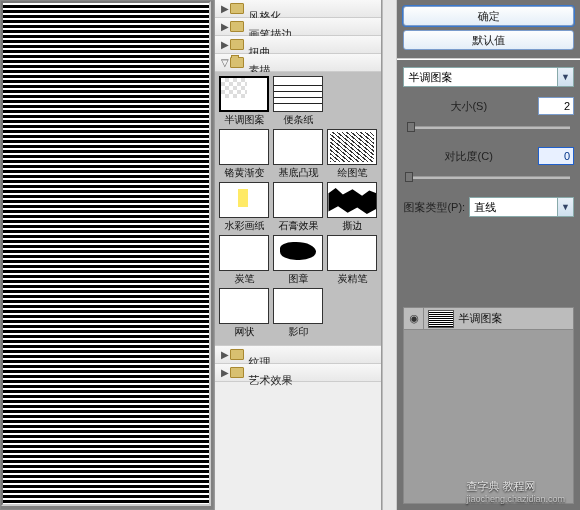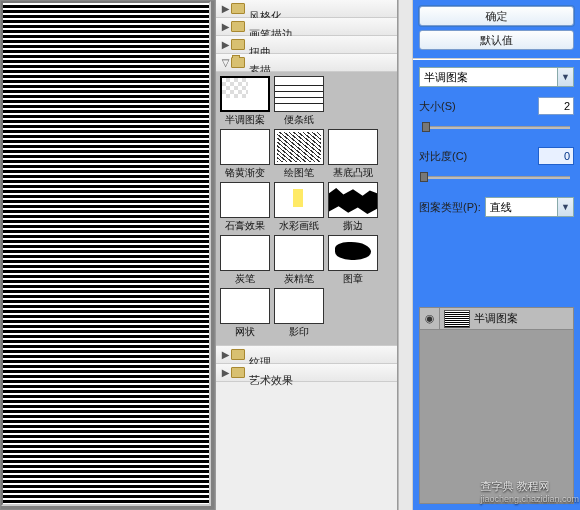--- a/index.html
+++ b/index.html
@@ -39,45 +39,45 @@
 .t-water::after{content:"";position:absolute;left:18px;top:6px;width:10px;height:18px;background:#ffea66;box-shadow:0 6px 0 #fff;}
 .t-torn { background:#fff; position:relative;}
 .t-torn::after{content:"";position:absolute;left:0;right:0;top:5px;height:26px;background:#000;clip-path:polygon(0 20%,15% 0,30% 25%,50% 5%,70% 30%,85% 10%,100% 20%,100% 80%,80% 100%,60% 75%,40% 95%,20% 70%,0 90%);}
 .t-char { background: radial-gradient(ellipse at 60% 55%, #000 8%, #555 25%, #ddd 55%, #fff 80%); }
 .t-smudge { background: radial-gradient(ellipse at 55% 55%, #222 10%, #aaa 40%, #fff 75%); }
 .t-stamp { background:#fff;position:relative;}
 .t-stamp::after{content:"";position:absolute;left:6px;right:6px;top:6px;height:18px;background:#000;border-radius:40% 60% 50% 50%;}
 .t-retic { background: repeating-linear-gradient(45deg,#000 0,#000 1px,#fff 1px,#fff 3px),repeating-linear-gradient(-45deg,#000 0,#000 1px,transparent 1px,transparent 3px); }
 .t-copy { background: linear-gradient(#ddd,#fff 35%, #ccc 45%, #fff 55%, #ddd); }
 
-.right-pane { width: 168px; background: #3b82f6; padding: 6px 6px; border-left:1px solid #ccc; display:flex; flex-direction:column; gap:4px; }
+.right-pane { width: 184px; background: #737373; padding: 6px 6px; border-left:1px solid #ccc; display:flex; flex-direction:column; gap:4px; }
 .btn { height: 20px; border: 1px solid #7a9ccc; background: linear-gradient(#fdfefe,#e4eef8); border-radius: 3px; text-align: center; line-height: 18px; color: #222; cursor:pointer; }
 .btn.focus { box-shadow: 0 0 0 1px #3a78cc; }
 .sep { height:1px; background:#ccc; margin:4px -6px; box-shadow:0 1px #fff; }
 
 .combo { display:flex; height:20px; border:1px solid #8aa; background:#fff; align-items:center; }
 .combo .v { flex:1; padding:0 4px; }
 .combo .ar { width:16px; height:100%; background:linear-gradient(#e8f0f8,#cfe0ee); border-left:1px solid #8aa; text-align:center; line-height:18px; color:#346; font-size:9px; }
 
 .param { display:flex; align-items:center; margin-top:6px; gap:4px; }
-.param .lbl { flex:1; color:#222; }
+.param .lbl { flex:1; color:#222;text-align:center; }
 .param .num { width:36px; height:18px; border:1px solid #7a9ccc; background:#fff; text-align:right; padding:0 3px; line-height:16px; }
 .param .num.hl { border:1px solid #2060cc; background:#e8f0ff; color:#003388; }
 .slider { height:16px; position:relative; margin:0 4px 2px 4px; }
 .slider::before{content:"";position:absolute;left:0;right:0;top:7px;height:2px;background:#bbb;border-top:1px solid #999;}
 .slider .knob{position:absolute;top:3px;width:8px;height:10px;background:#777;border:1px solid #444;transform:translateX(-4px);}
 
 .layers-panel { margin-top: 86px; background:#bcbcbc; border:1px solid #888; flex:1; display:flex; flex-direction:column; }
 .layers-panel .row { display:flex; align-items:center; height:22px; border-bottom:1px solid #8a8a8a; }
 .vis { width:20px; height:22px; border-right:1px solid #8a8a8a; display:flex; align-items:center; justify-content:center; color:#333; }
 .lay-thumb { width:26px; height:18px; margin:0 4px; background:repeating-linear-gradient(180deg,#fff 0,#fff 1px,#000 1px,#000 2px); border:1px solid #555;}
 .lay-name { color:#111; }
 .layers-body { flex:1; background:#9e9e9e; }
 
-.watermark { position:absolute; right:1px; bottom:6px; color:rgba(255,255,255,.85); font-size:16px; text-shadow:0 1px 2px #000; font-family: SimSun, serif; pointer-events:none; }
+.watermark { position:absolute; right:15px; bottom:6px; color:rgba(255,255,255,.85); font-size:16px; text-shadow:0 1px 2px #000; font-family: SimSun, serif; pointer-events:none; }
 .watermark .sub { display:block; font-size:9px; text-align:right; color:rgba(255,255,255,.6); }
 </style>
 </head>
 <body>
 
 <div class="main-layout">
 
   <div class="preview-pane">
     <div class="stripe-canvas"></div>
   </div>
@@ -114,54 +114,54 @@
             <div class="img t-note"></div>
             <div class="cap">便条纸</div>
           </div>
         </div>
         <div class="thumb-row">
           <div class="thumb">
             <div class="img t-chrome"></div>
             <div class="cap">铬黄渐变</div>
           </div>
           <div class="thumb">
+            <div class="img t-bas"></div>
+            <div class="cap">基底凸现</div>
+          </div>
+          <div class="thumb">
             <div class="img t-pen"></div>
             <div class="cap">绘图笔</div>
           </div>
-          <div class="thumb">
-            <div class="img t-bas"></div>
-            <div class="cap">基底凸现</div>
-          </div>
-        </div>
-        <div class="thumb-row">
+        </div>
+        <div class="thumb-row">
+          <div class="thumb">
+            <div class="img t-water"></div>
+            <div class="cap">水彩画纸</div>
+          </div>
           <div class="thumb">
             <div class="img t-plaster"></div>
             <div class="cap">石膏效果</div>
           </div>
           <div class="thumb">
-            <div class="img t-water"></div>
-            <div class="cap">水彩画纸</div>
-          </div>
-          <div class="thumb">
             <div class="img t-torn"></div>
             <div class="cap">撕边</div>
           </div>
         </div>
         <div class="thumb-row">
           <div class="thumb">
             <div class="img t-char"></div>
             <div class="cap">炭笔</div>
           </div>
           <div class="thumb">
+            <div class="img t-stamp"></div>
+            <div class="cap">图章</div>
+          </div>
+          <div class="thumb">
             <div class="img t-smudge"></div>
             <div class="cap">炭精笔</div>
-          </div>
-          <div class="thumb">
-            <div class="img t-stamp"></div>
-            <div class="cap">图章</div>
           </div>
         </div>
         <div class="thumb-row">
           <div class="thumb">
             <div class="img t-retic"></div>
             <div class="cap">网状</div>
           </div>
           <div class="thumb">
             <div class="img t-copy"></div>
             <div class="cap">影印</div>

